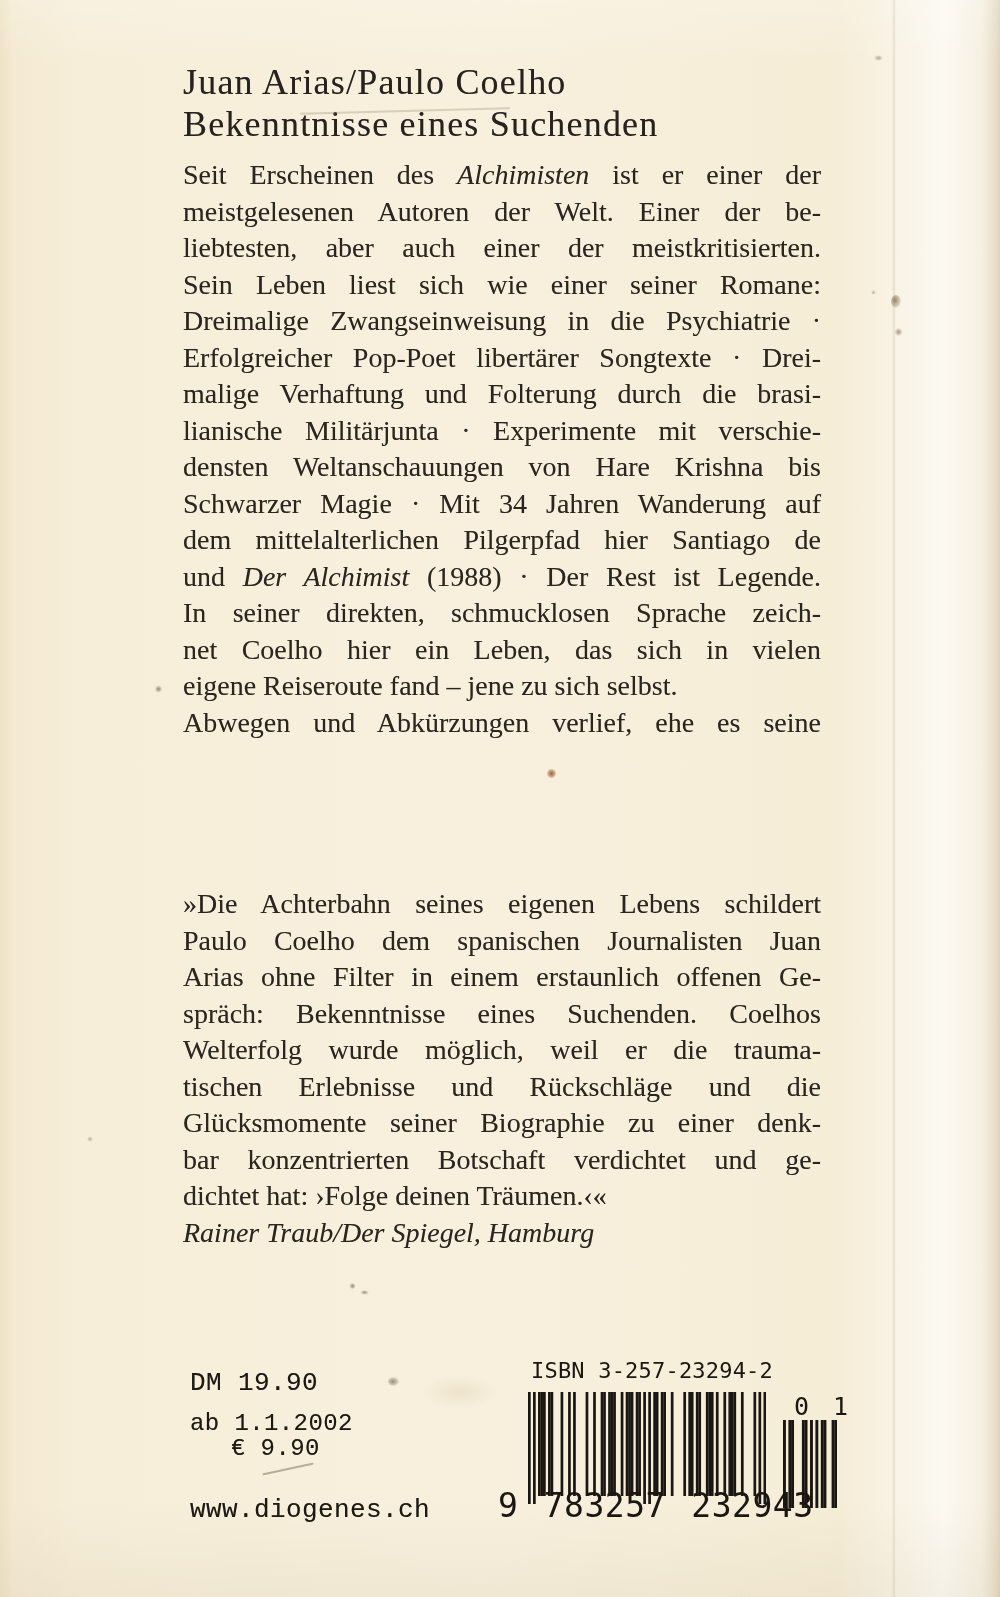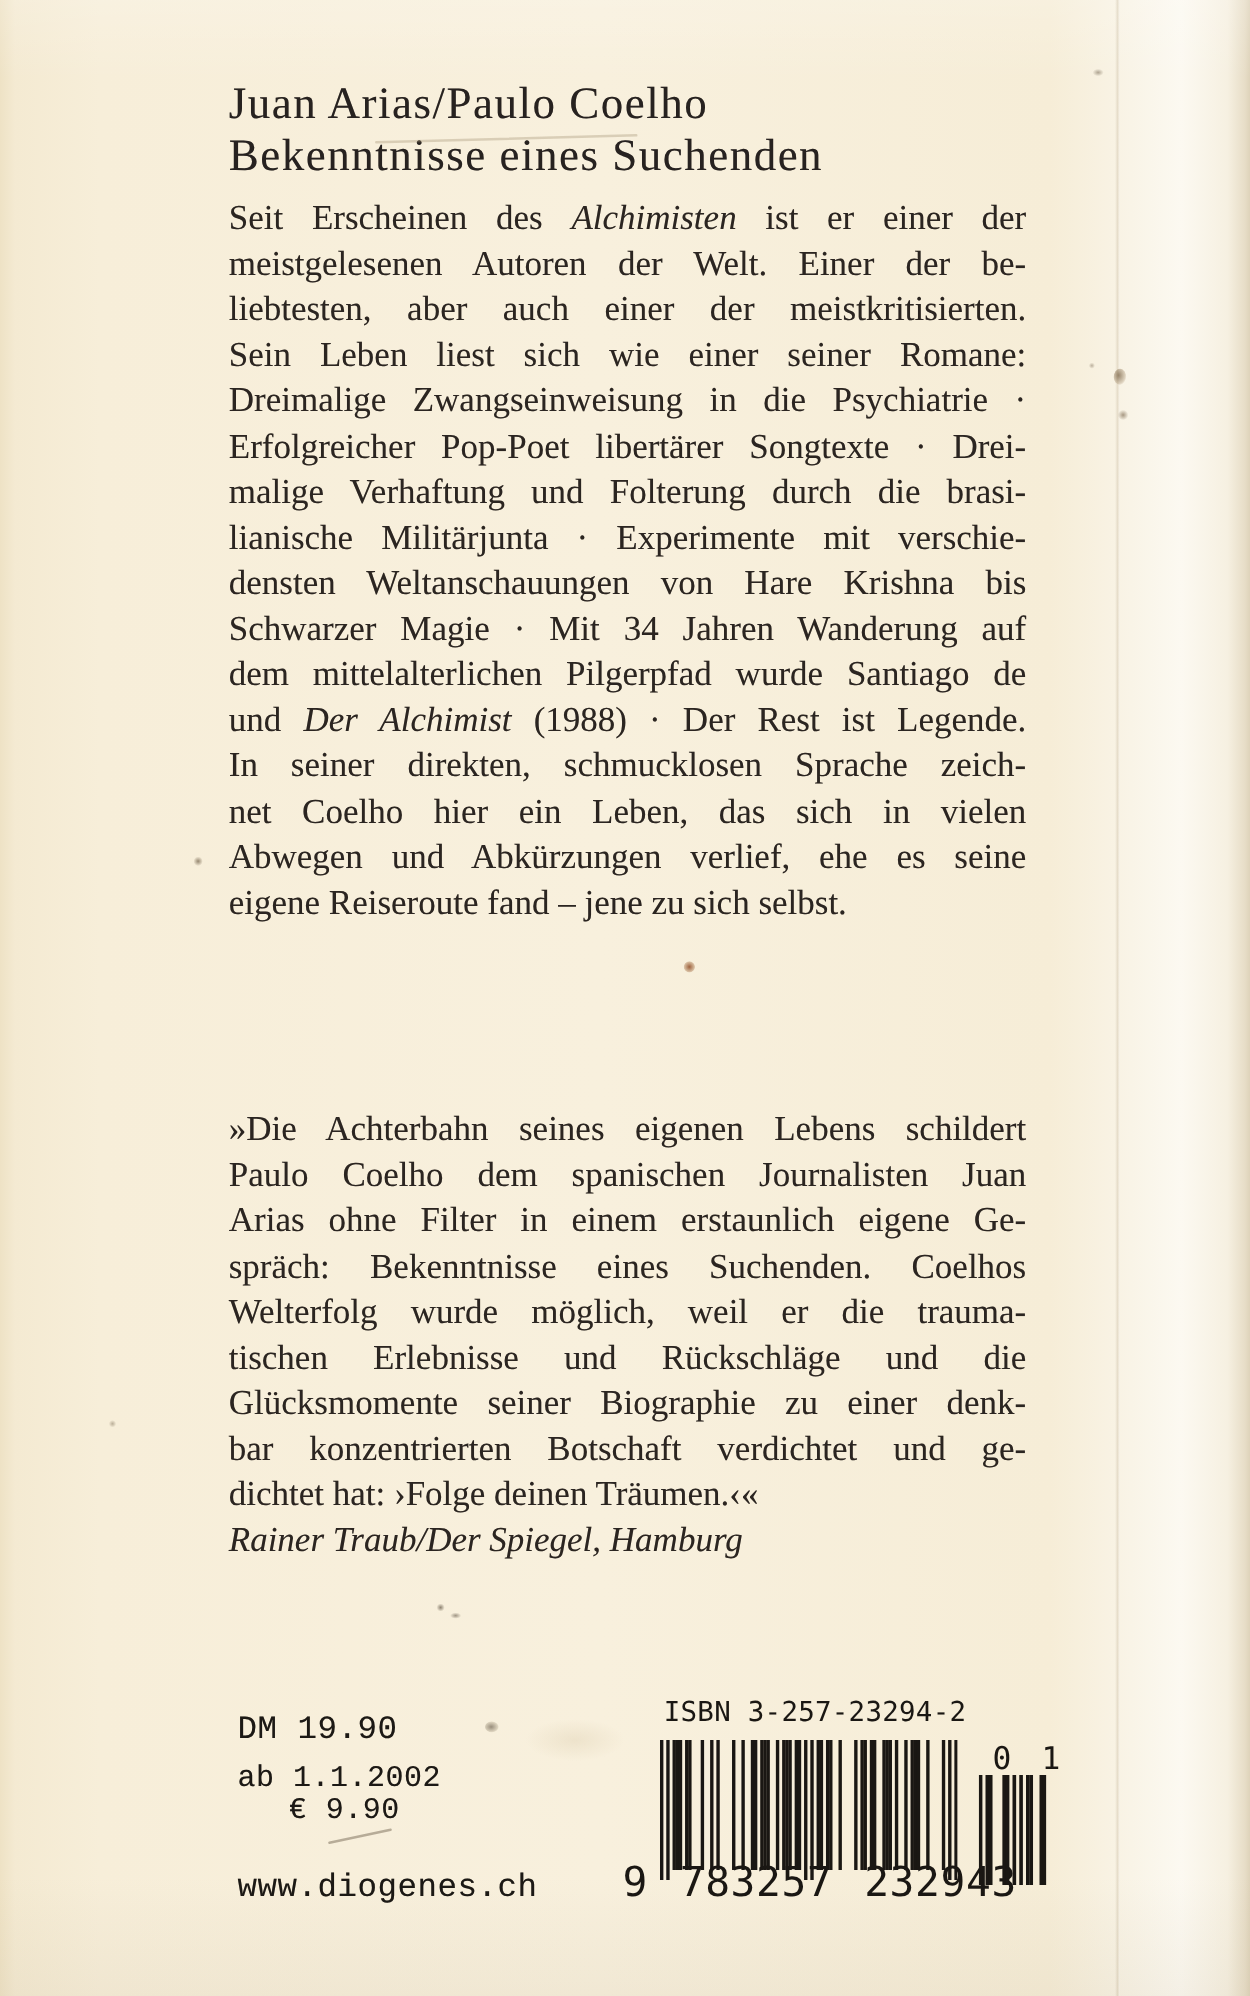--- a/index.html
+++ b/index.html
@@ -94,31 +94,31 @@
       <div class="bline just"><span>Seit Erscheinen des </span><span class="it">Alchimisten</span><span> ist er einer der</span></div>
       <div class="bline just"><span>meistgelesenen Autoren der Welt. Einer der be-</span></div>
       <div class="bline just"><span>liebtesten, aber auch einer der meistkritisierten.</span></div>
       <div class="bline just"><span>Sein Leben liest sich wie einer seiner Romane:</span></div>
       <div class="bline just"><span>Dreimalige Zwangseinweisung in die Psychiatrie ·</span></div>
       <div class="bline just"><span>Erfolgreicher Pop-Poet libertärer Songtexte · Drei-</span></div>
       <div class="bline just"><span>malige Verhaftung und Folterung durch die brasi-</span></div>
       <div class="bline just"><span>lianische Militärjunta · Experimente mit verschie-</span></div>
       <div class="bline just"><span>densten Weltanschauungen von Hare Krishna bis</span></div>
       <div class="bline just"><span>Schwarzer Magie · Mit 34 Jahren Wanderung auf</span></div>
-      <div class="bline just"><span>dem mittelalterlichen Pilgerpfad wurde Santiago de</span></div>
+      <div class="bline just"><span>dem mittelalterlichen Pilgerpfad hier Santiago de</span></div>
       <div class="bline just"><span>und </span><span class="it">Der Alchimist</span><span> (1988) · Der Rest ist Legende.</span></div>
       <div class="bline just"><span>In seiner direkten, schmucklosen Sprache zeich-</span></div>
       <div class="bline just"><span>net Coelho hier ein Leben, das sich in vielen</span></div>
+      <div class="bline"><span>eigene Reiseroute fand – jene zu sich selbst.</span></div>
       <div class="bline just"><span>Abwegen und Abkürzungen verlief, ehe es seine</span></div>
-      <div class="bline"><span>eigene Reiseroute fand – jene zu sich selbst.</span></div>
     </section>
   <section class="para para2">
       <div class="bline just"><span>»Die Achterbahn seines eigenen Lebens schildert</span></div>
       <div class="bline just"><span>Paulo Coelho dem spanischen Journalisten Juan</span></div>
-      <div class="bline just"><span>Arias ohne Filter in einem erstaunlich eigene Ge-</span></div>
+      <div class="bline just"><span>Arias ohne Filter in einem erstaunlich offenen Ge-</span></div>
       <div class="bline just"><span>spräch: Bekenntnisse eines Suchenden. Coelhos</span></div>
       <div class="bline just"><span>Welterfolg wurde möglich, weil er die trauma-</span></div>
       <div class="bline just"><span>tischen Erlebnisse und Rückschläge und die</span></div>
       <div class="bline just"><span>Glücksmomente seiner Biographie zu einer denk-</span></div>
       <div class="bline just"><span>bar konzentrierten Botschaft verdichtet und ge-</span></div>
       <div class="bline"><span>dichtet hat: ›Folge deinen Träumen.‹«</span></div>
       <div class="bline"><span class="it">Rainer Traub/Der Spiegel, Hamburg</span></div>
     </section>
 
   <div class="sans price-dm">DM 19.90</div>

